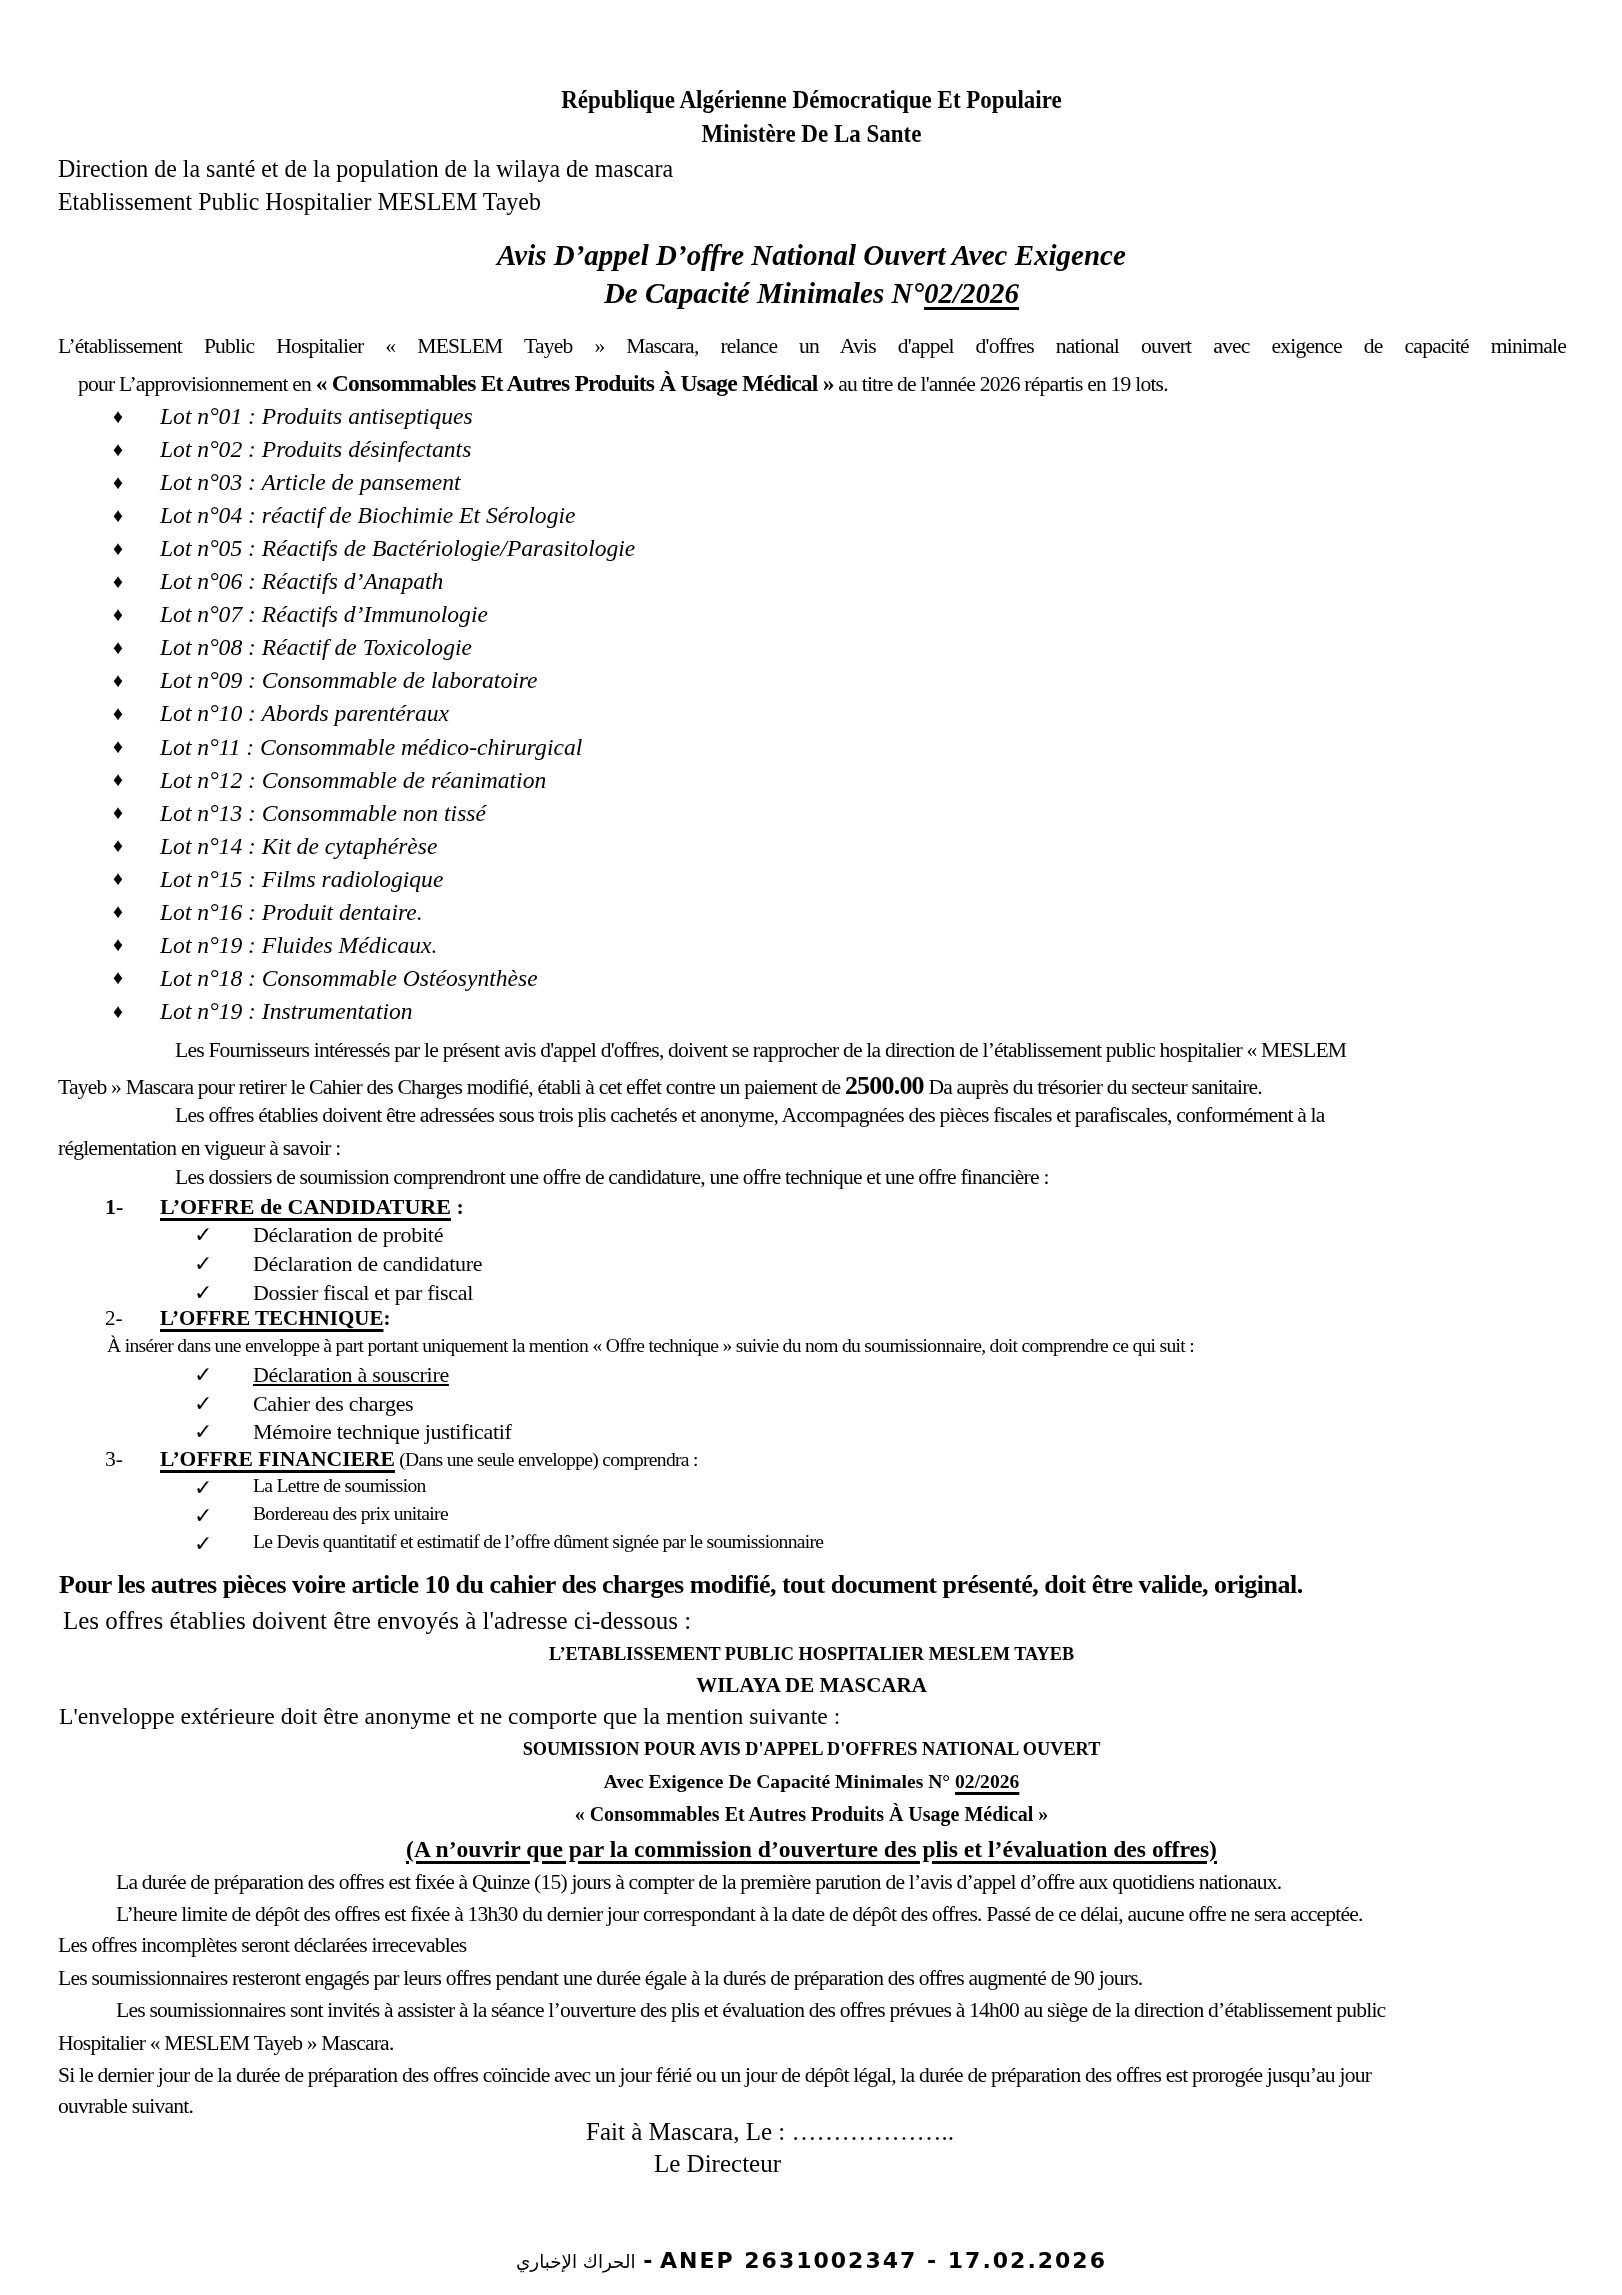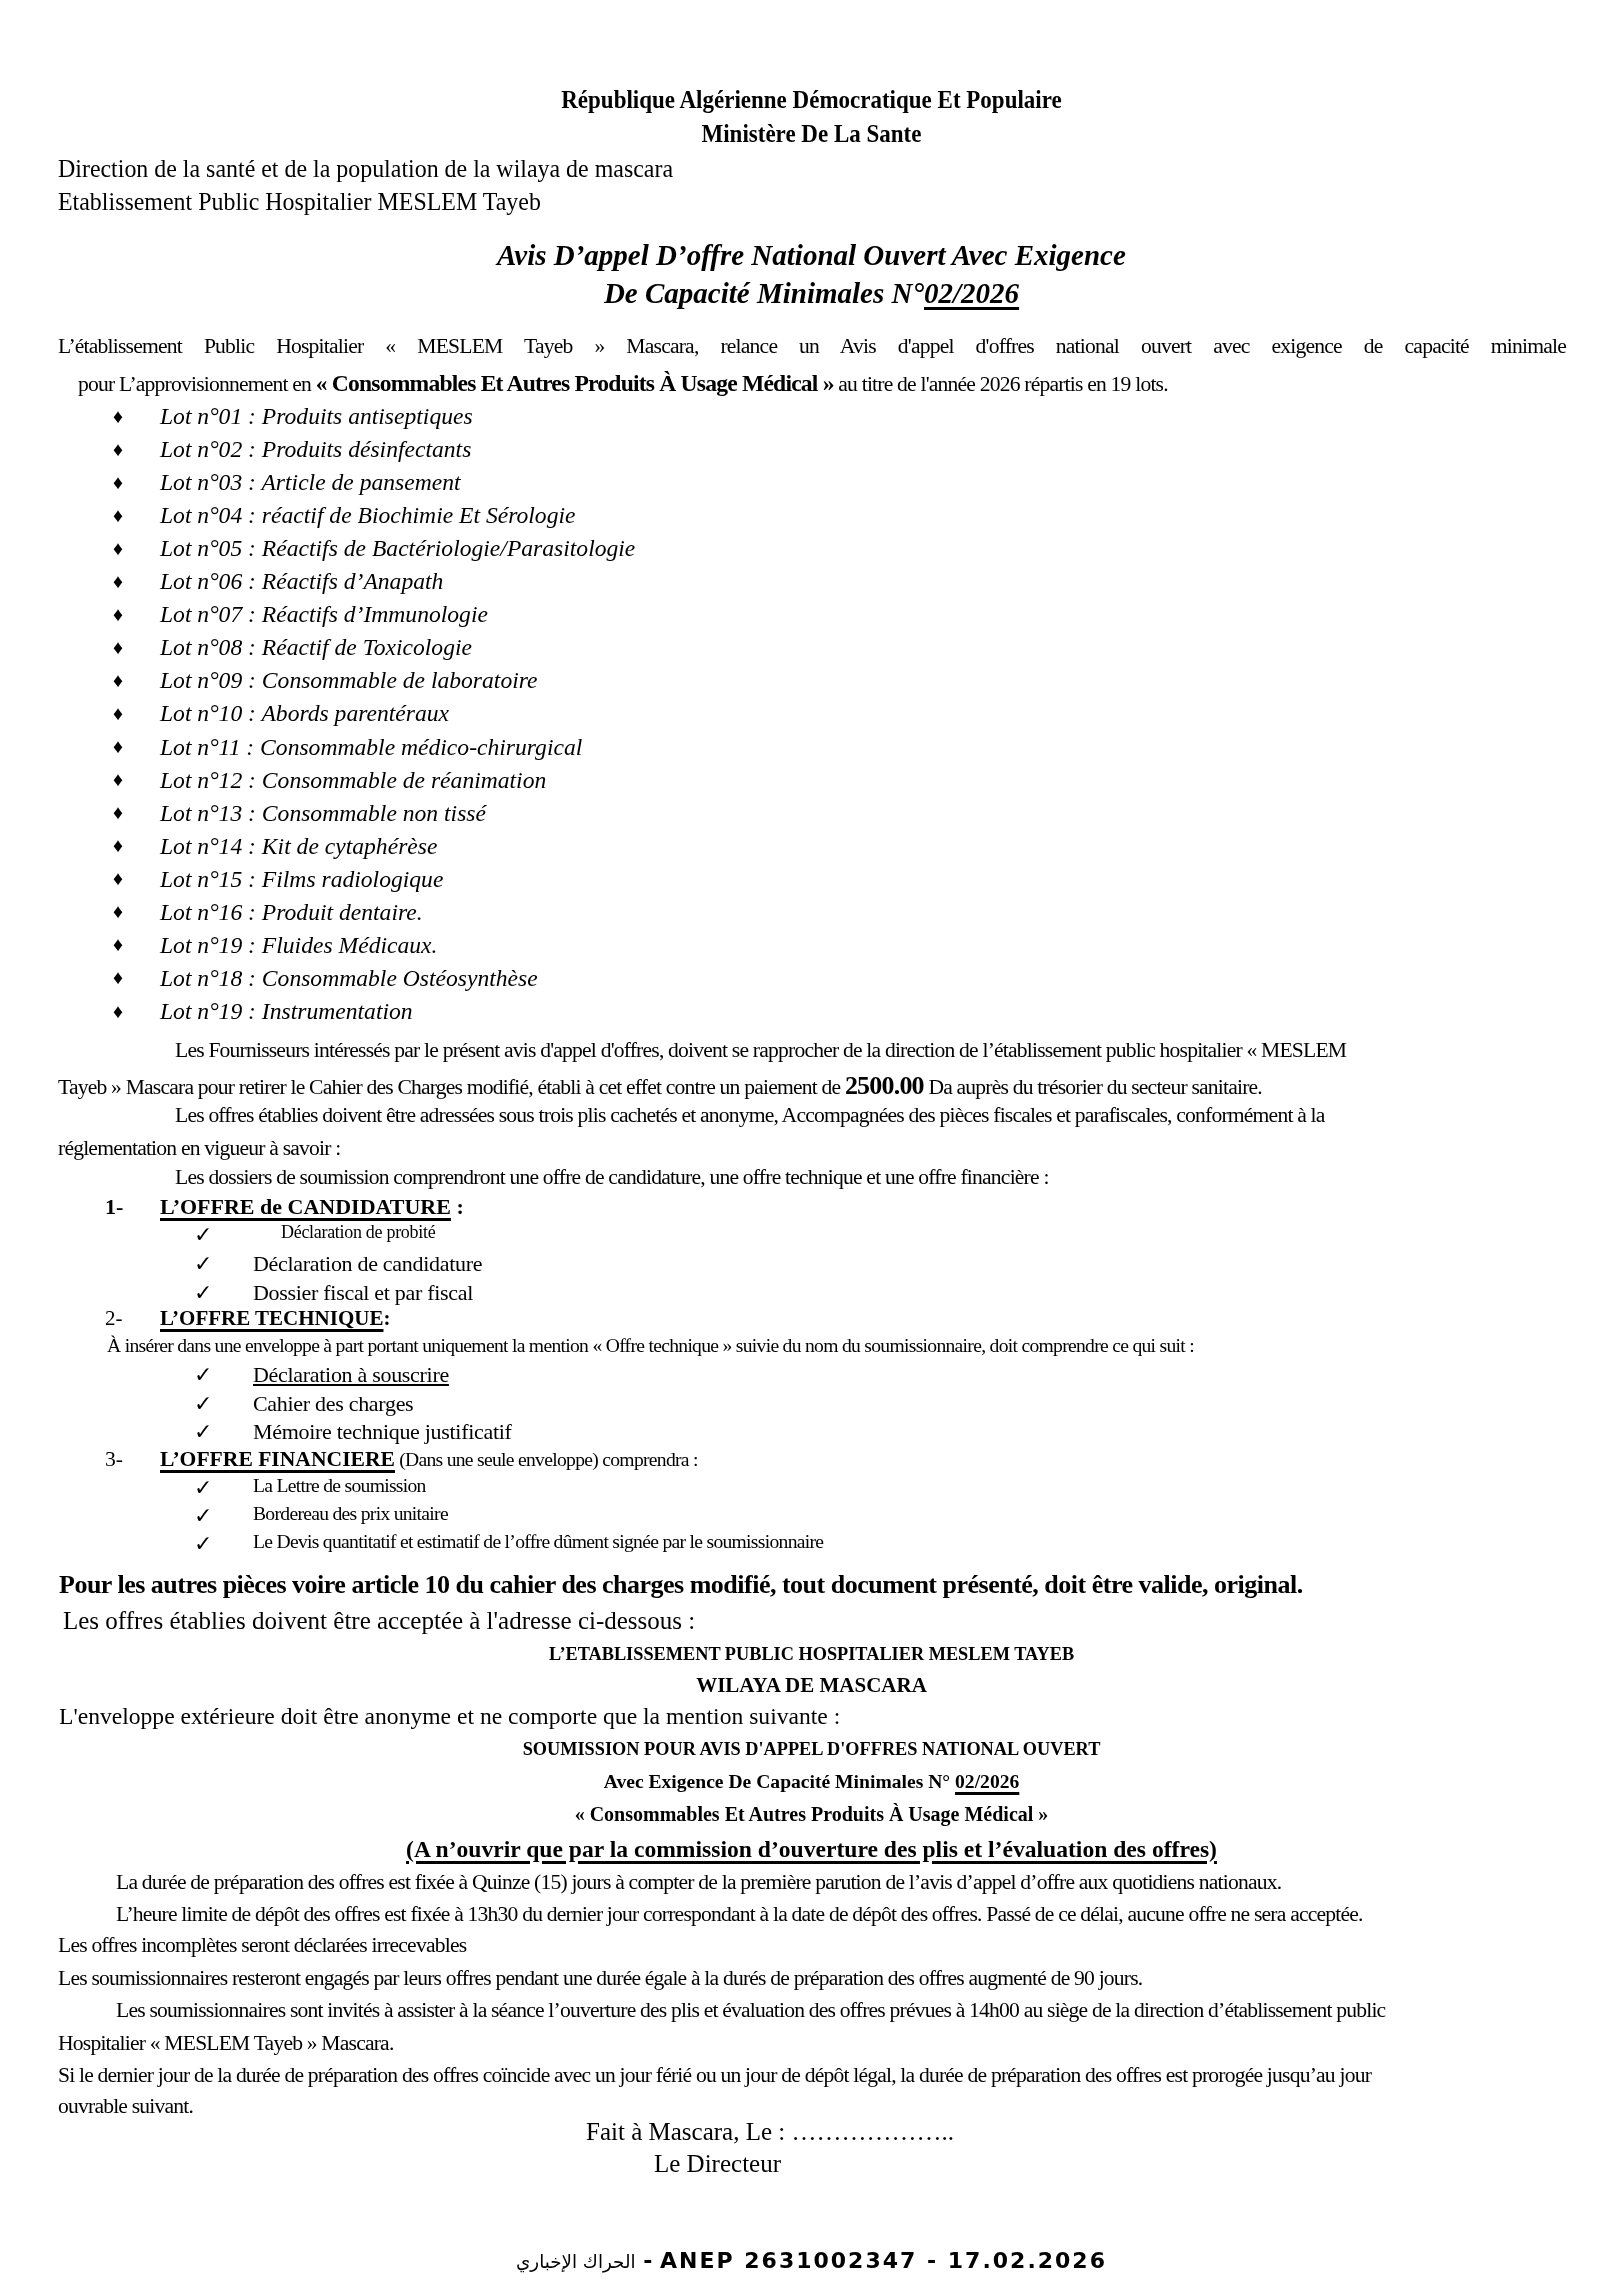--- a/index.html
+++ b/index.html
@@ -91,21 +91,21 @@
   <div class="abs para" style="top:1103px; left:175px; width:1390px;">Les offres établies doivent être adressées sous trois plis cachetés et anonyme, Accompagnées des pièces fiscales et parafiscales, conformément à la</div>
   <div class="abs para" style="top:1136px;">réglementation en vigueur à savoir :</div>
   <div class="abs para" style="top:1165px; left:175px;">Les dossiers de soumission comprendront une offre de candidature, une offre technique et une offre financière :</div>
 
   <div class="abs" style="top:1194px; left:105px; font-size:22px; font-weight:bold;">1-</div>
   <div class="abs" style="top:1194px; left:160px; font-size:22px;">
     <span class="b u">L’OFFRE de CANDIDATURE</span><span class="b"> :</span>
   </div>
   <div id="sec0">
       <div class="check" style="top: 1222px; left: 194px;">✓</div>
-      <div class="abs item" style="top: 1222px; left: 253px; font-size: 18px; letter-spacing: -0.3px; margin-left: 28px;">Déclaration de probité</div>
+      <div class="abs item" style="top: 1222px; left: 253px; font-size: 22px; letter-spacing: -0.3px;">Déclaration de probité</div>
       <div class="check" style="top: 1251px; left: 194px;">✓</div>
       <div class="abs item" style="top: 1251px; left: 253px; font-size: 22px; letter-spacing: -0.3px;">Déclaration de candidature</div>
       <div class="check" style="top: 1280px; left: 194px;">✓</div>
       <div class="abs item" style="top: 1280px; left: 253px; font-size: 22px; letter-spacing: -0.3px;">Dossier fiscal et par fiscal</div>
     </div>
 
   <div class="abs" style="top:1306px; left:105px; font-size:21px;">2-</div>
   <div class="abs" style="top:1306px; left:160px; font-size:21px;">
     <span class="b u">L’OFFRE TECHNIQUE</span><span class="b">:</span>
   </div>
@@ -126,21 +126,21 @@
   <div id="sec2">
       <div class="check" style="top: 1475px; left: 194px;">✓</div>
       <div class="abs item" style="top: 1475px; left: 253px; font-size: 19.6px; letter-spacing: -0.7px;">La Lettre de soumission</div>
       <div class="check" style="top: 1503px; left: 194px;">✓</div>
       <div class="abs item" style="top: 1503px; left: 253px; font-size: 19.6px; letter-spacing: -0.7px;">Bordereau des prix unitaire</div>
       <div class="check" style="top: 1531px; left: 194px;">✓</div>
       <div class="abs item" style="top: 1531px; left: 253px; font-size: 19.6px; letter-spacing: -0.7px;">Le Devis quantitatif et estimatif de l’offre dûment signée par le soumissionnaire</div>
     </div>
 
   <div class="abs bigbold" style="top:1570px;">Pour les autres pièces voire article 10 du cahier des charges modifié, tout document présenté, doit être valide, original.</div>
-  <div class="abs" style="top:1607px; left:63px; font-size:25px;">Les offres établies doivent être acceptée à l'adresse ci-dessous :</div>
+  <div class="abs" style="top:1607px; left:63px; font-size:25px;">Les offres établies doivent être envoyés à l'adresse ci-dessous :</div>
 
   <div class="abs center b" style="top:1644px; font-size:18.3px;">L’ETABLISSEMENT PUBLIC HOSPITALIER MESLEM TAYEB</div>
   <div class="abs center b" style="top:1673px; font-size:21px;">WILAYA DE MASCARA</div>
 
   <div class="abs" style="top:1703px; left:59px; font-size:23.6px;">L'enveloppe extérieure doit être anonyme et ne comporte que la mention suivante :</div>
   <div class="abs center b" style="top:1739px; font-size:18.3px;">SOUMISSION POUR AVIS D'APPEL D'OFFRES NATIONAL OUVERT</div>
   <div class="abs center b" style="top:1771px; font-size:19.6px;">
     <span>Avec Exigence De Capacité Minimales N° </span><span class="u">02/2026</span>
   </div>
   <div class="abs center b" style="top:1803px; font-size:20px;">« Consommables Et Autres Produits À Usage Médical »</div>

